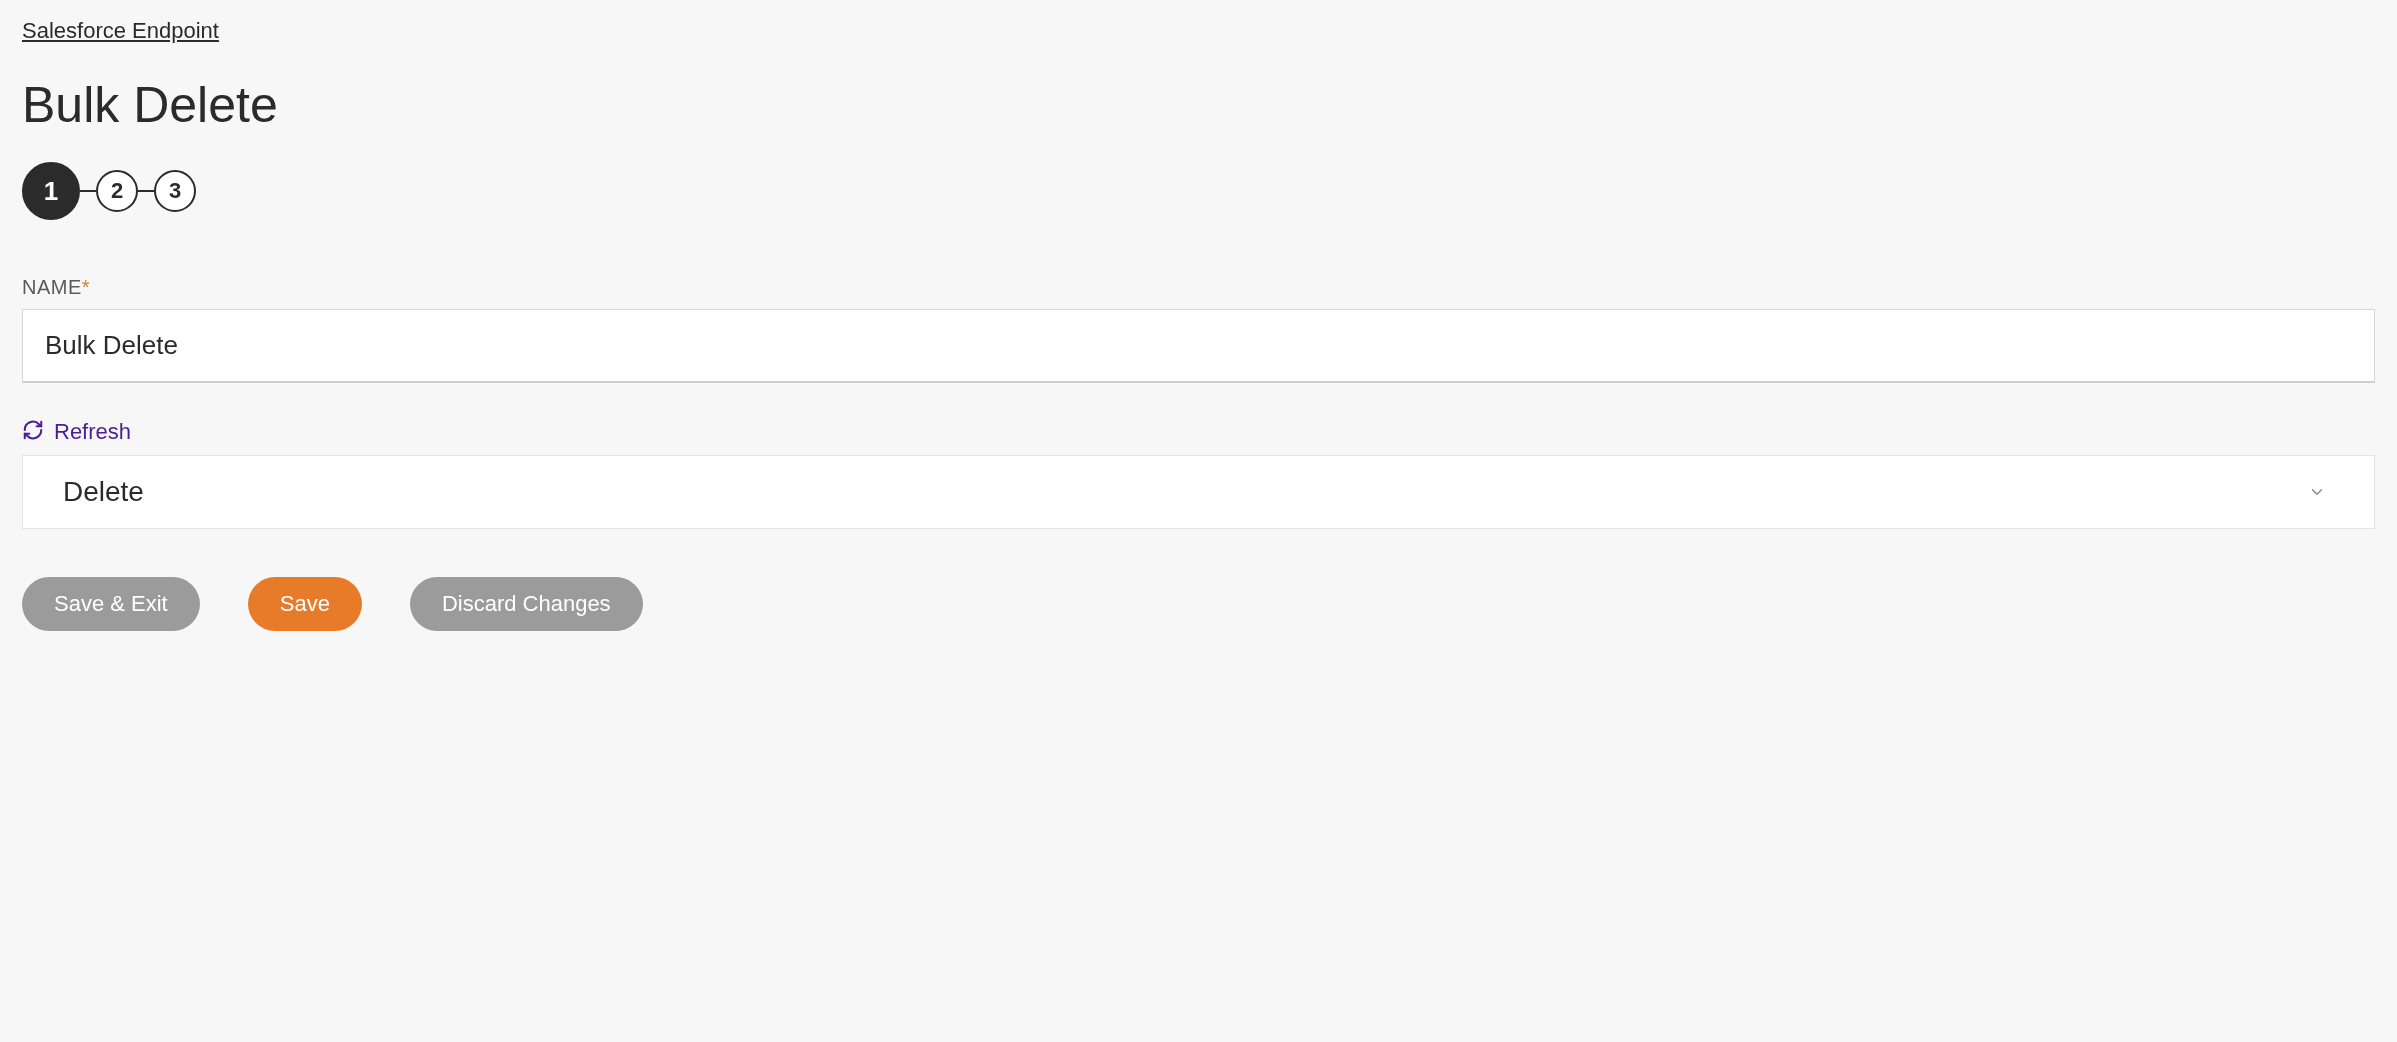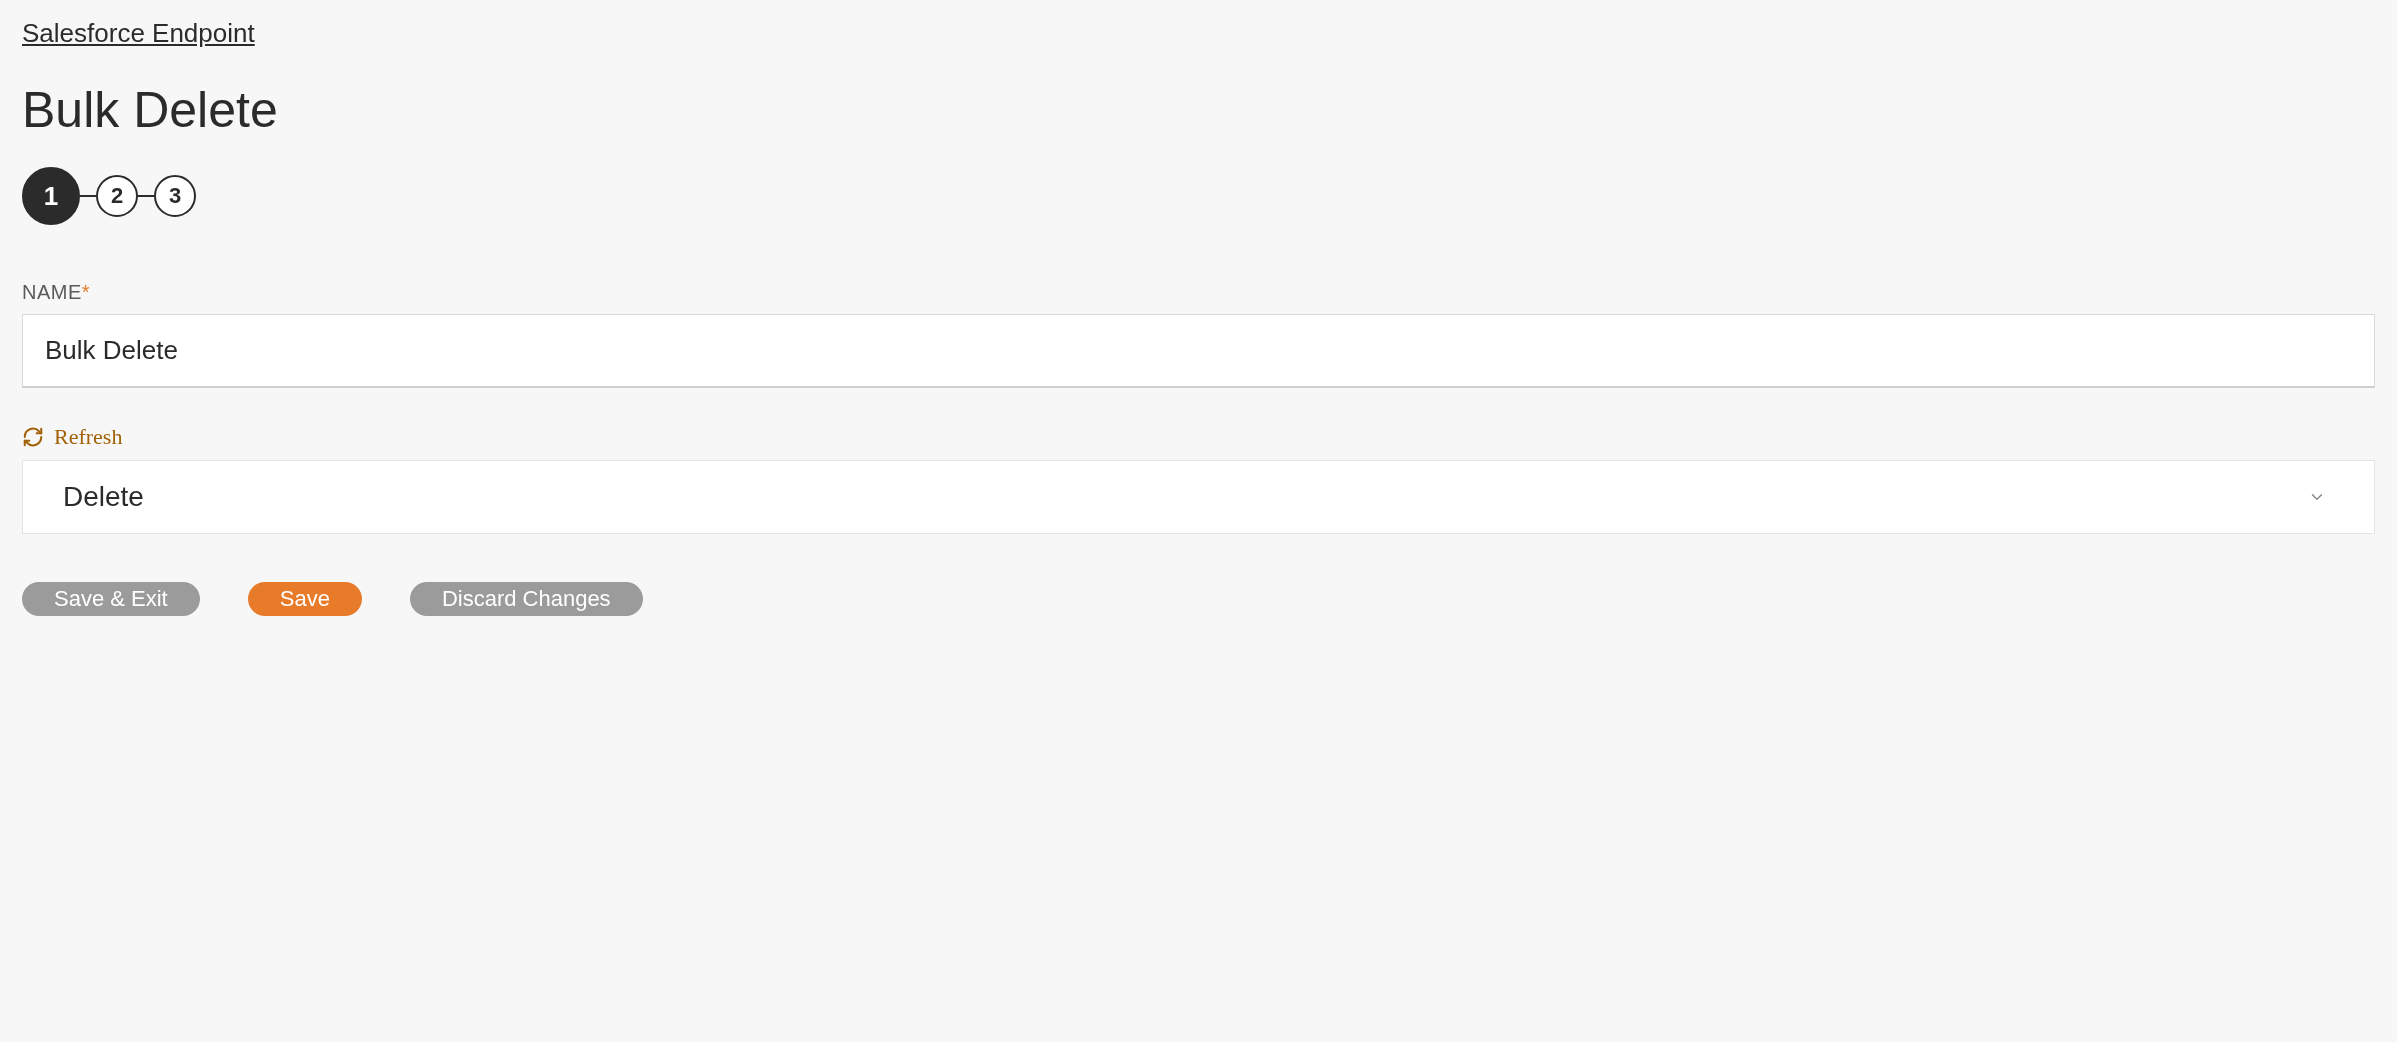--- a/index.html
+++ b/index.html
@@ -7,21 +7,21 @@
     margin: 0; padding: 0;
     font-family: "Segoe UI", "Helvetica Neue", Arial, sans-serif;
     background: #f7f7f7;
     color: #2b2b2b;
   }
   .page {
     padding: 18px 22px 40px 22px;
     width: 100%;
   }
   .breadcrumb-link {
-    font-size: 26px;
+    font-size: 22px;
     color: #2b2b2b;
     text-decoration: underline;
     cursor: pointer;
     display: inline-block;
     margin-bottom: 32px;
   }
   .page-title {
     font-size: 50px;
     font-weight: 400;
     margin: 0 0 28px 0;
@@ -65,26 +65,24 @@
   }
   .field-label {
     font-size: 20px;
     letter-spacing: 0.5px;
     color: #5a5a5a;
     text-transform: uppercase;
   }
   .required-star { color: #e77b29; }
   .refresh {
     display: flex;
-    align-items: center;
     gap: 10px;
     font-size: 22px;
-    color: #a16207;
+    color: #4c1d95;
     cursor: pointer;
-    font-family: Liberation Serif, serif;
   }
   .refresh svg { width: 22px; height: 22px; }
   .text-input {
     width: 100%;
     font-size: 26px;
     padding: 20px 22px;
     border: 1px solid #d9d9d9;
     border-bottom: 2px solid #cfcfcf;
     background: #fff;
     color: #2b2b2b;
@@ -112,21 +110,21 @@
     flex-shrink: 0;
     margin-right: 8px;
   }
   .button-row {
     display: flex;
     gap: 48px;
   }
   .btn {
     border: none;
     border-radius: 999px;
-    padding: 4px 32px;
+    padding: 14px 32px;
     font-size: 22px;
     font-weight: 500;
     cursor: pointer;
     color: #fff;
     font-family: inherit;
   }
   .btn-gray { background: #9b9b9b; }
   .btn-orange { background: #e77b29; }
 </style>
 </head>

